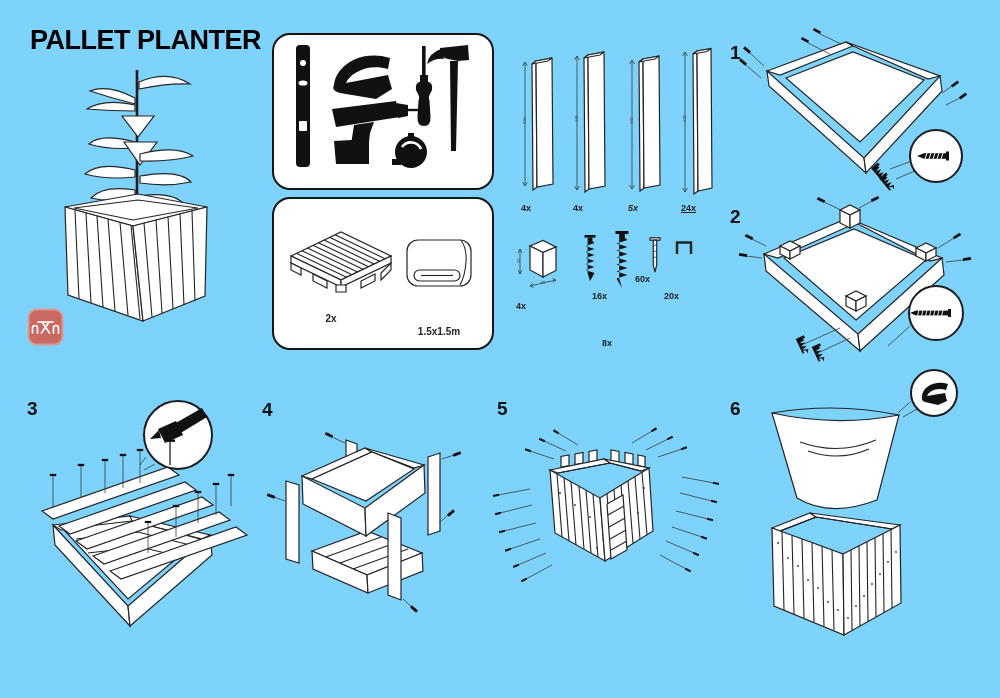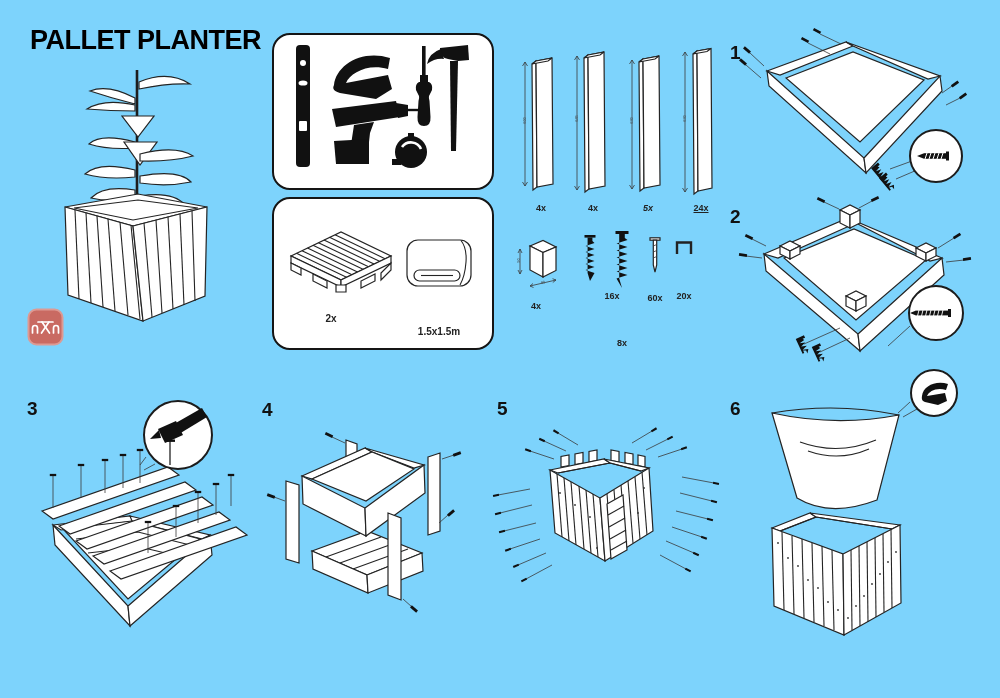--- a/index.html
+++ b/index.html
@@ -2,21 +2,21 @@
 <html><head>
 <meta charset="utf-8">
 <style>
   html,body{margin:0;padding:0;background:#fff;}
   #sheet{position:relative;width:1000px;height:698px;background:#7dd3fc;overflow:hidden;
          font-family:"Liberation Sans",sans-serif;color:#1c1c1c;}
   svg{position:absolute;overflow:visible;}
   .title{position:absolute;left:30px;top:24px;font-size:27px;font-weight:700;
          letter-spacing:-0.5px;color:#000;transform:scaleY(1.04);transform-origin:left top;}
   .stepnum{position:absolute;font-size:19px;font-weight:700;color:#111;}
-  .qty{position:absolute;font-size:9px;font-weight:700;color:#222;text-align:center;width:40px;}
+  .qty{position:absolute;font-size:9px;font-weight:700;color:#222;width:40px;}
   .dim{position:absolute;font-size:8px;color:#444;width:30px;text-align:center;
        transform:rotate(-90deg) scale(0.5);transform-origin:center;}
   .panel{position:absolute;border:2.5px solid #151515;border-radius:18px;background:#fff;}
   .lbl{position:absolute;font-size:10px;font-weight:700;color:#222;text-align:center;}
   .logo{position:absolute;left:27px;top:308px;width:37px;height:38px;}
   .ink{stroke:#242424;stroke-width:1.2;fill:#fff;}
   .inkl{stroke:#242424;stroke-width:1.1;fill:none;}
   .thin{stroke:#3a3a3a;stroke-width:0.8;fill:none;}
   .blk{fill:#111;stroke:none;}
 </style>
@@ -226,21 +226,21 @@
     <path class="ink" stroke-width="1" d="M4.3,3.2 L7.7,3.2 L7.7,28 L6,35 L4.3,28 Z"></path>
     <line x1="4.3" y1="9" x2="7.7" y2="7.5" class="thin"></line>
     <line x1="4.3" y1="15" x2="7.7" y2="13.5" class="thin"></line>
     <line x1="4.3" y1="21" x2="7.7" y2="19.5" class="thin"></line>
   </svg>
   <svg style="left:675px;top:240px" width="18" height="15" viewBox="0 0 18 15">
     <path d="M2,14 L2,2.5 L16,2.5 L16,14" stroke="#222" stroke-width="2.4" fill="none"></path>
   </svg>
   <div class="qty" style="left:592px;top:291px;">16x</div>
   <div class="qty" style="left:602px;top:294px;margin-top:44px;">8x</div>
-  <div class="qty" style="left:635px;top:293px;">60x</div>
+  <div class="qty" style="left:635px;top:274px;">60x</div>
   <div class="qty" style="left:664px;top:291px;">20x</div>
 
   <div class="stepnum" style="left:730px;top:42px;">1</div>
   <div class="stepnum" style="left:730px;top:206px;">2</div>
   <div class="stepnum" style="left:27px;top:398px;">3</div>
   <div class="stepnum" style="left:262px;top:399px;">4</div>
   <div class="stepnum" style="left:497px;top:398px;">5</div>
   <div class="stepnum" style="left:730px;top:398px;">6</div>
 
   <svg style="left:740px;top:28px" width="258" height="172" viewBox="0 0 258 172">

